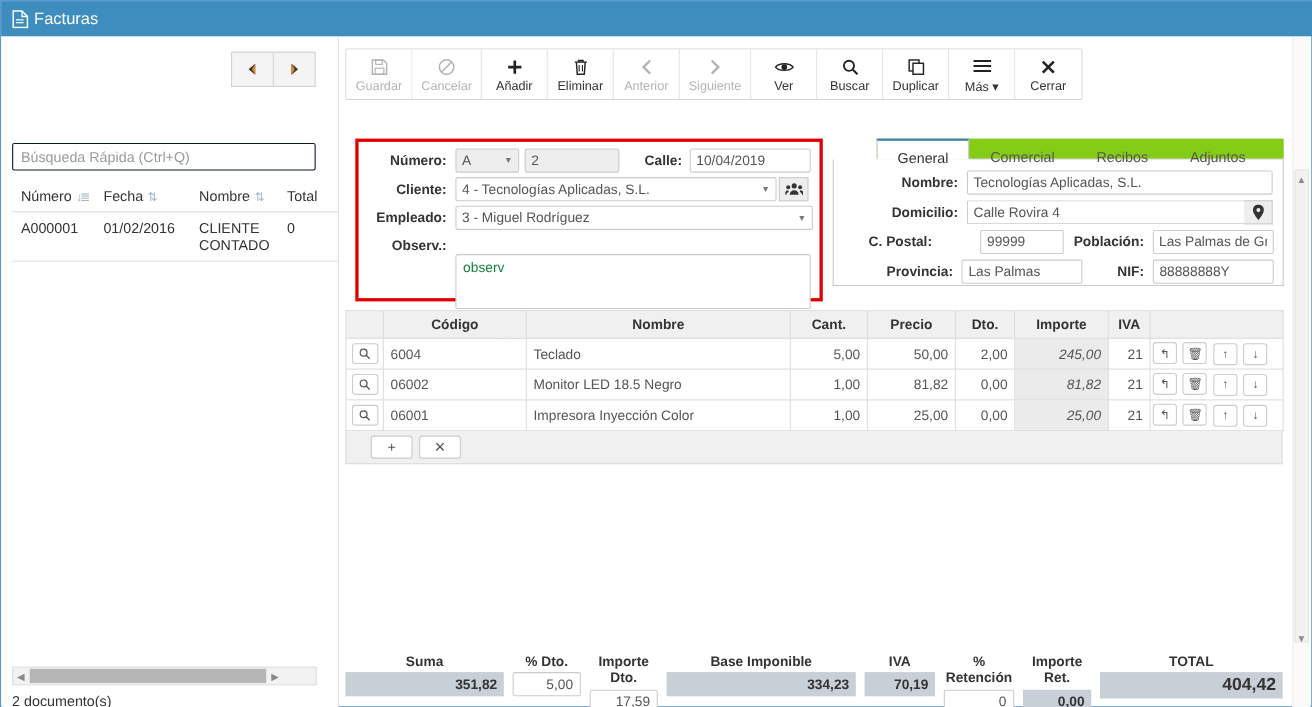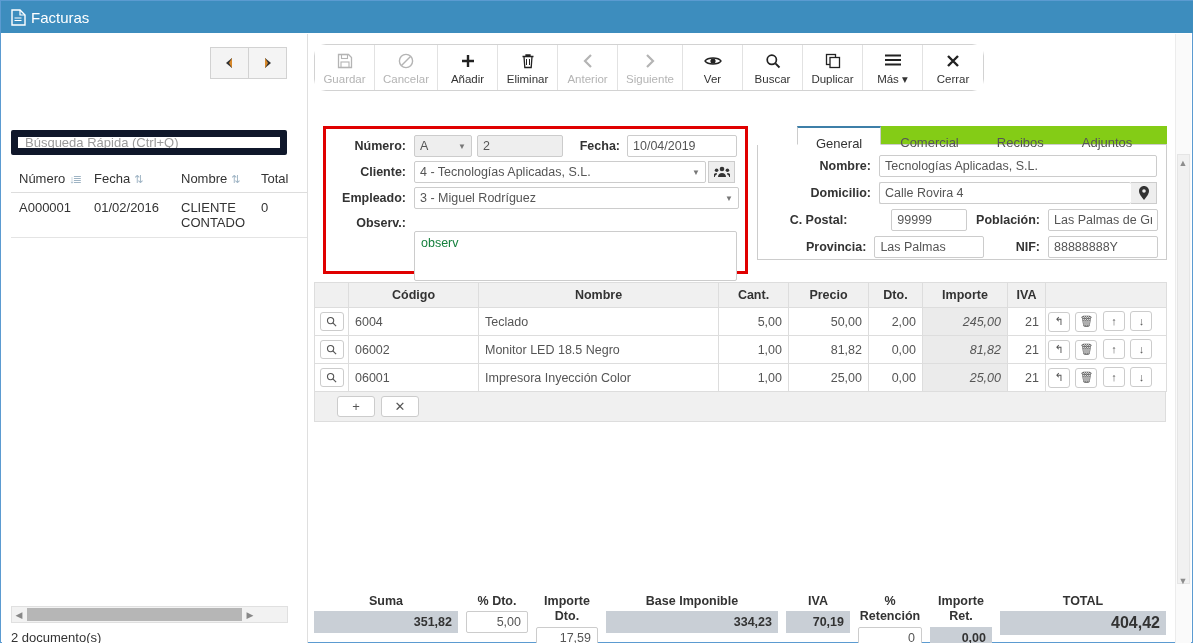--- a/index.html
+++ b/index.html
@@ -59,21 +59,21 @@
     border: 1px solid #d2d2d2;
     display: flex; align-items: center; justify-content: center;
     cursor: pointer;
   }
   .nav-btn + .nav-btn { border-left: none; }
   #quick-search {
     position: absolute;
     left: 9px; top: 96px;
     width: 276px; height: 25px;
     box-sizing: border-box;
-    border: 7px solid #0f172a;
+    border: 1px solid #0f172a;
     border-radius: 2px;
     padding: 2px 7px;
     font-size: 13px;
     font-family: "Liberation Sans", sans-serif;
     color: #4c1d95;
     outline: none;
   }
   #quick-search::placeholder { color: #9a9a9a; }
 
   #doc-table {
@@ -138,21 +138,21 @@
     width: 884px; height: 609px;
     overflow: hidden;
   }
 
   
   #toolbar {
     position: absolute;
     left: 5px; top: 10px;
     display: flex;
     border: 1px solid #d2d2d2;
-    border-radius: 12px;
+    border-radius: 2px;
     background: #fff;
   }
   .tb-btn {
     min-width: 60px;
     height: 45px;
     padding: 4px 8px 3px 8px;
     box-sizing: border-box;
     display: flex;
     flex-direction: column;
     align-items: center;
@@ -561,21 +561,21 @@
 
     <div id="header-form">
 
       <div class="frm-row">
         <div class="frm-lb">Número:</div>
         <div class="sel-wrap">
           <input class="inp ro" style="width: 58px;" readonly="" value="A">
           <span class="sel-caret">▼</span>
         </div>
         <input class="inp ro" style="width: 86px; margin-left: 5px;" readonly="" value="2">
-        <div style="width:72px;text-align:right;padding-right:7px;font-weight:bold;font-size:12.5px;">Fecha:</div>
+        <div style="width:72px;text-align:right;padding-right:7px;font-weight:bold;font-size:12.5px;">Calle:</div>
         <input class="inp" style="width: 110px;" value="10/04/2019">
       </div>
 
       <div class="frm-row">
         <div class="frm-lb">Cliente:</div>
         <div class="sel-wrap">
           <input class="inp" style="width: 292px;" readonly="" value="4 - Tecnologías Aplicadas, S.L.">
           <span class="sel-caret">▼</span>
         </div>
         <div class="grp-btn">

